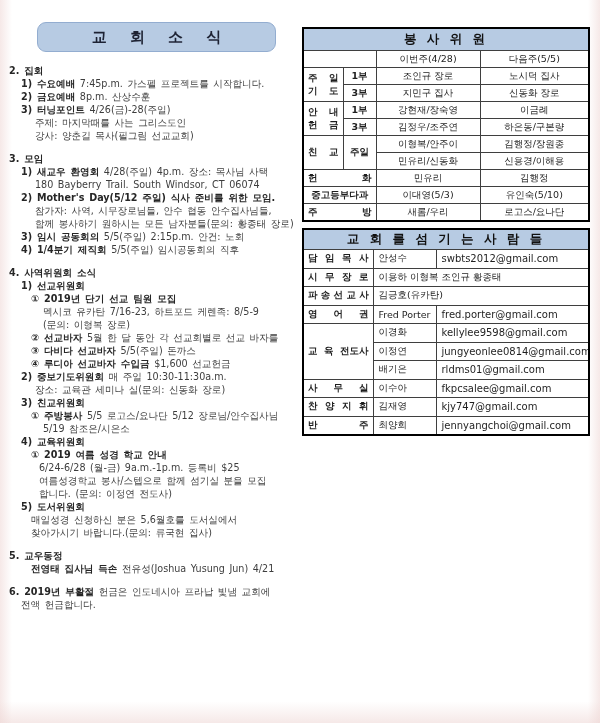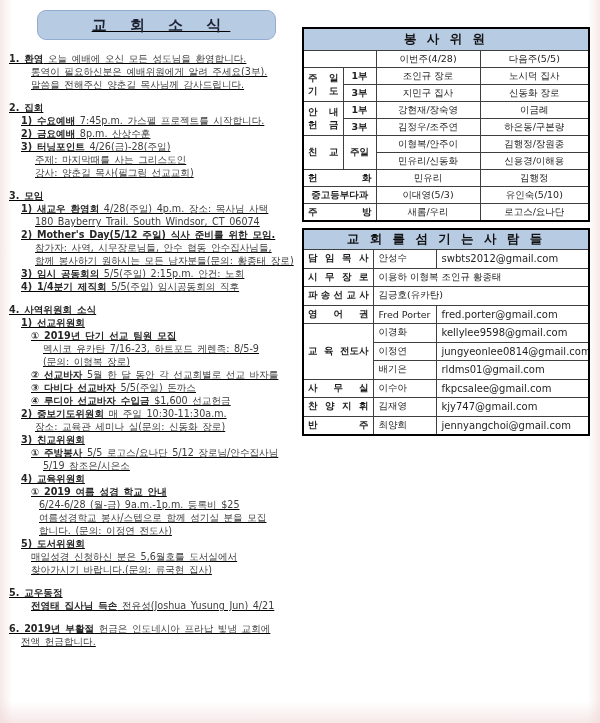--- a/index.html
+++ b/index.html
@@ -4,21 +4,21 @@
 <style>
   html,body{margin:0;padding:0;}
   body{
     width:600px;height:723px;position:relative;overflow:hidden;
     font-family:"DejaVu Sans","Liberation Sans",sans-serif;
     background:
       linear-gradient(0deg, rgba(238,214,212,.55) 0%, rgba(255,255,255,0) 3%),
       linear-gradient(90deg, rgba(238,214,212,.55) 0%, rgba(255,255,255,0) 2%, rgba(255,255,255,0) 98%, rgba(238,214,212,.55) 100%),
       #ffffff;
   }
-  .left-col{position:absolute;left:9px;top:8px;width:288px;text-decoration:underline;}
+  .left-col{position:absolute;left:9px;top:20px;width:288px;}
   .title-box{
     margin:2px 0 12px 28px;width:228px;height:28px;
     background:var(--header-bg,#b7cbe3);
     border:1px solid #93add0;border-radius:9px;
     display:flex;align-items:center;justify-content:center;
     font-weight:bold;font-size:15px;letter-spacing:9px;padding-left:9px;
     color:#1d2233;
   }
   .section{margin-bottom:10px;}
   .line{font-size:9.6px;line-height:13px;color:#3d3d3d;word-spacing:1.5px;white-space:nowrap;}
@@ -40,25 +40,20 @@
   .st{margin-top:6px;}
   .st td{height:15.5px;}
 </style>
 </head>
 <body>
 
 <div class="left-col">
   <div class="title-box">교 회 소 식</div>
   <div>
       <div class="section">
-        <div class="line" style="padding-left: 0px;"><span class="b">1. 환영</span><span> 오늘 예배에 오신 모든 성도님을 환영합니다.</span></div>
-        <div class="line" style="padding-left: 22px;"><span>통역이 필요하신분은 예배위원에게 알려 주세요(3부).</span></div>
-        <div class="line" style="padding-left: 22px;"><span>말씀을 전해주신 양춘길 목사님께 감사드립니다.</span></div>
-      </div>
-      <div class="section">
         <div class="line" style="padding-left: 0px;"><span class="b">2. 집회</span></div>
         <div class="line" style="padding-left: 12px;"><span class="b">1) 수요예배</span><span> 7:45p.m. 가스펠 프로젝트를 시작합니다.</span></div>
         <div class="line" style="padding-left: 12px;"><span class="b">2) 금요예배</span><span> 8p.m. 산상수훈</span></div>
         <div class="line" style="padding-left: 12px;"><span class="b">3) 터닝포인트</span><span> 4/26(금)-28(주일)</span></div>
         <div class="line" style="padding-left: 26px;"><span>주제: 마지막때를 사는 그리스도인</span></div>
         <div class="line" style="padding-left: 26px;"><span>강사: 양춘길 목사(필그림 선교교회)</span></div>
       </div>
       <div class="section">
         <div class="line" style="padding-left: 0px;"><span class="b">3. 모임</span></div>
         <div class="line" style="padding-left: 12px;"><span class="b">1) 새교우 환영회</span><span> 4/28(주일) 4p.m. 장소: 목사님 사택</span></div>

